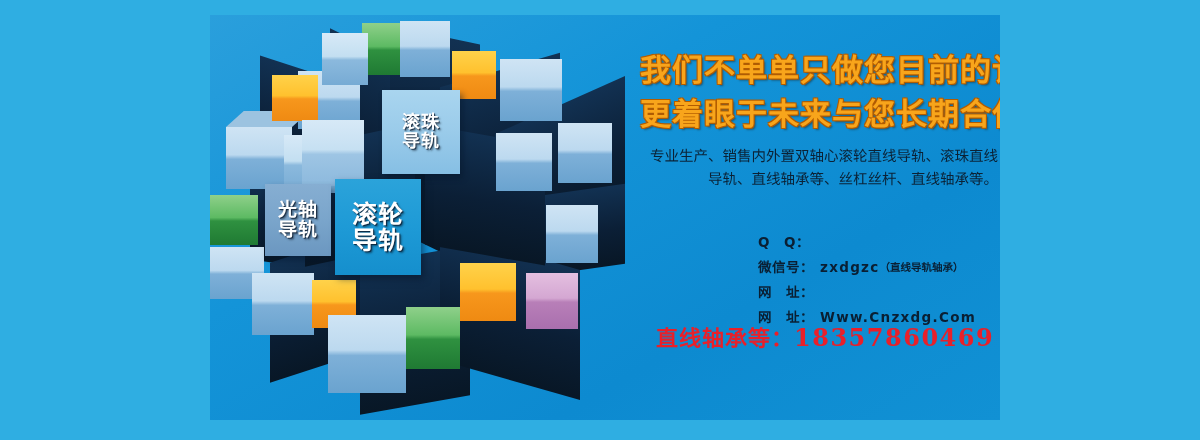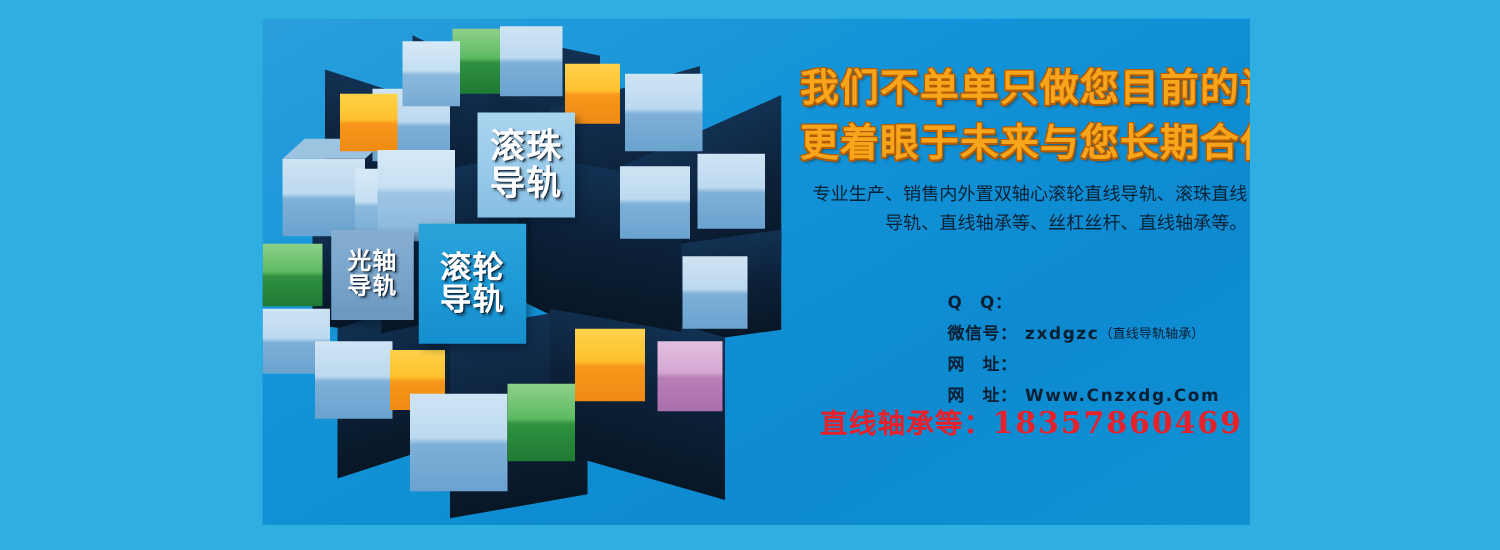--- a/index.html
+++ b/index.html
@@ -72,21 +72,21 @@
   }
 
   #contact{
     position:absolute;left:118px;top:215px;width:242px;
     color:#0a1f33;font-size:13.5px;line-height:1.85;font-weight:bold;
     font-family:"DejaVu Sans","Liberation Sans",sans-serif;
   }
   .crow{display:flex;align-items:center;white-space:nowrap;}
   .ckey{display:inline-block;width:62px;letter-spacing:.5px;}
   .cval{letter-spacing:1.3px;}
-  .cnote{font-size:10.5px;letter-spacing:0;font-weight:normal;}
+  .cnote{font-size:10.5px;letter-spacing:0;font-weight:bold;}
 
   #phone{
     position:absolute;left:16px;top:305px;width:344px;
     color:#e8202a;font-weight:bold;white-space:nowrap;
     font-family:"DejaVu Sans","Liberation Sans",sans-serif;
   }
   #phone .plabel{font-size:22px;letter-spacing:1px;}
   #phone .pnum{font-size:24px;letter-spacing:1.5px;
     font-family:"DejaVu Serif","Liberation Serif",serif;}
 </style>
@@ -190,21 +190,21 @@
       </div>
 
       <div class="cube" style="left:74px;top:120px;width:58px;height:58px;">
         <div class="face" style="left:0;top:0;width:58px;height:58px;background:linear-gradient(180deg,#d7e9f7 0%,#c3dff1 45%,#8bb9dd 52%,#77abd4 100%);"></div>
       </div>
 
       <div class="cube" style="left:92px;top:105px;width:62px;height:66px;">
         <div class="face" style="left:0;top:0;width:62px;height:66px;background:linear-gradient(180deg,#d7e9f7 0%,#c6e0f2 45%,#9ec5e4 52%,#8cb9dd 100%);"></div>
       </div>
 
-      <div class="labelbox" style="left:172px;top:75px;width:78px;height:84px;font-size:28px;
+      <div class="labelbox" style="left:172px;top:75px;width:78px;height:84px;font-size:18px;
                   background:linear-gradient(180deg,#a9d5ef 0%,#9acbea 50%,#86bfe4 100%);
                   box-shadow:3px 4px 6px rgba(5,20,40,.45);">
         <span>滚珠</span>
         <span>导轨</span>
       </div>
 
       <div class="labelbox" style="left:55px;top:169px;width:66px;height:72px;font-size:19px;
                   background:linear-gradient(180deg,#86aed2 0%,#7aa5cb 50%,#6b97c0 100%);
                   box-shadow:3px 4px 6px rgba(5,20,40,.45);">
         <span>光轴</span>

